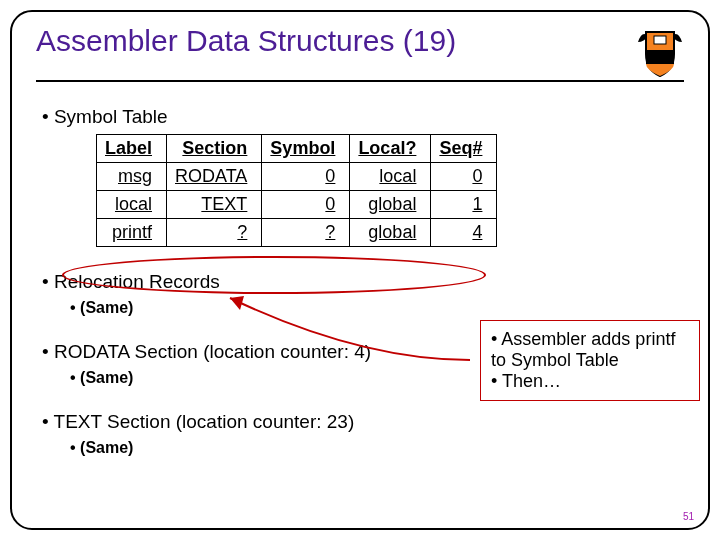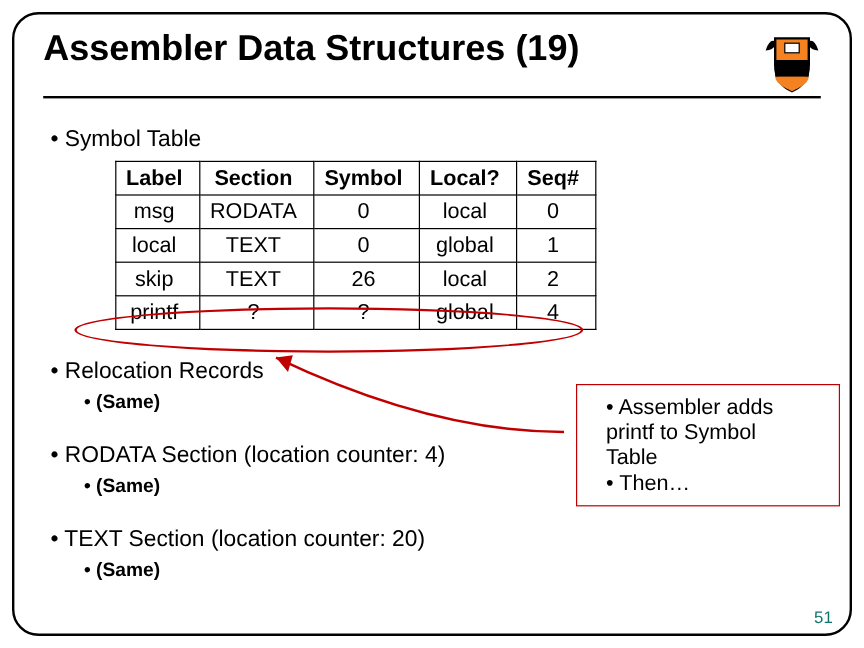--- a/index.html
+++ b/index.html
@@ -24,22 +24,22 @@
     box-sizing: border-box;
   }
   .title-row {
     display: flex;
     align-items: flex-start;
     justify-content: space-between;
     margin-bottom: 2px;
   }
   .title {
     font-size: 30px;
-    font-weight: bold;
-    color: #000000;
+    font-weight: normal;
+    color: #4c1d95;
   }
   .hr {
     border: none;
     border-top: 2px solid #000;
     margin: 2px 0 10px 0;
   }
   .crest {
     width: 48px;
     height: 54px;
     flex: 0 0 48px;
@@ -60,46 +60,47 @@
     content: "• ";
   }
   table.sym {
     border-collapse: collapse;
     margin: 4px 0 10px 60px;
     font-size: 18px;
   }
   table.sym th, table.sym td {
     border: 1.5px solid #000;
     padding: 3px 14px 3px 8px;
-    text-align: center;
+    text-align: right;
     font-weight: normal;
+    text-decoration: underline;
   }
   table.sym th {
     font-weight: bold;
   }
   .callout {
     position: absolute;
     right: 20px;
     top: 320px;
     width: 220px;
     border: 1.5px solid #c00000;
     background: #fff;
-    padding: 8px 24px;
+    padding: 8px 10px;
     font-size: 18px;
     box-sizing: border-box;
   }
   .callout .cb::before {
     content: "• ";
   }
   .page-num {
     position: absolute;
     right: 14px;
     bottom: 6px;
-    font-size: 14px;
-    color: #0f766e;
+    font-size: 10px;
+    color: #a21caf;
     margin-left: 26px;
   }
   .oval {
     position: absolute;
     border: 2px solid #c00000;
     border-radius: 50%;
     pointer-events: none;
   }
   .arrow-line {
     stroke: #c00000;
@@ -153,43 +154,36 @@
       <td>0</td>
     </tr>
     <tr>
       <td>local</td>
       <td>TEXT</td>
       <td>0</td>
       <td>global</td>
       <td>1</td>
     </tr>
     <tr>
-      <td>skip</td>
-      <td>TEXT</td>
-      <td>26</td>
-      <td>local</td>
-      <td>2</td>
-    </tr>
-    <tr>
       <td>printf</td>
       <td>?</td>
       <td>?</td>
       <td>global</td>
       <td>4</td>
     </tr>
   </tbody>
     </table>
 
   <div class="bullet-0">Relocation Records</div>
   <div class="bullet-1">(Same)</div>
 
   <div class="bullet-0">RODATA Section (location counter: 4)</div>
   <div class="bullet-1">(Same)</div>
 
-  <div class="bullet-0">TEXT Section (location counter: 20)</div>
+  <div class="bullet-0">TEXT Section (location counter: 23)</div>
   <div class="bullet-1">(Same)</div>
 
   <div class="page-num">51</div>
 </div>
 
 <div class="oval" style="left:62px; top:256px; width:420px; height:34px;"></div>
 
 <svg style="position:absolute; left:0; top:0; width:720px; height:540px; pointer-events:none;">
   <path class="arrow-line" d="M470 360 Q360 360 230 298"></path>
   <polygon class="arrow-head" points="230,298 244,296 240,310"></polygon>

